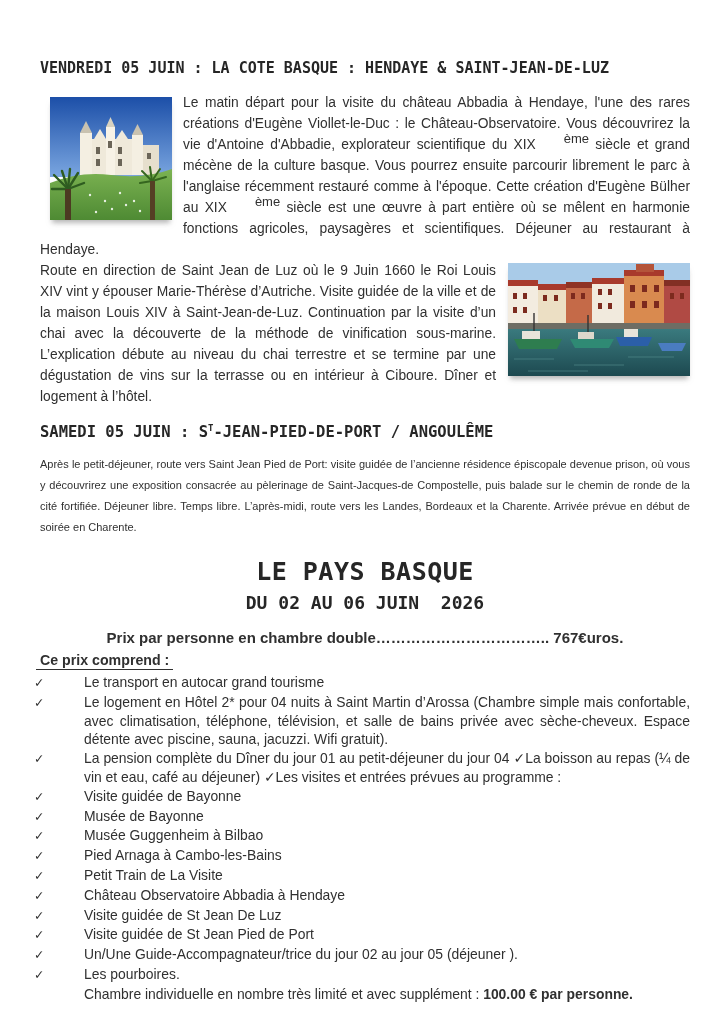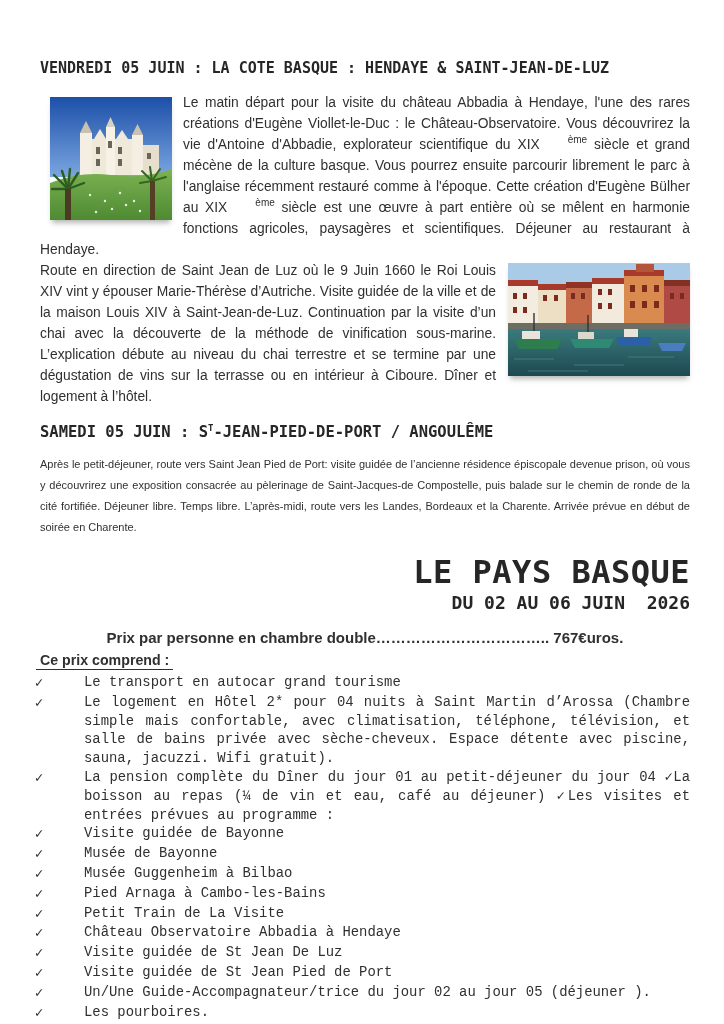--- a/index.html
+++ b/index.html
@@ -8,45 +8,45 @@
     font-family:"Liberation Sans",sans-serif;color:#303030;
   }
   .page{padding:58px 34px 0 40px;}
   .h-day{
     font-family:"DejaVu Sans Mono",monospace;font-weight:bold;color:#262626;
     font-size:15px;line-height:20px;letter-spacing:0;white-space:nowrap;
   }
   .h-day sup{font-size:9px;line-height:0;}
   .flow{margin-top:14px;font-size:13.8px;line-height:21px;text-align:justify;}
   .flow::after{content:"";display:block;clear:both;}
-  .flow sup{font-size:10px;line-height:0;vertical-align:super;margin-left:28px;}
+  .flow sup{font-size:13px;line-height:0;vertical-align:super;margin-left:28px;}
   .photo{display:block;box-shadow:0 5px 5px -2px rgba(125,125,125,.55);}
   .photo svg{display:block;}
   .photo-left{float:left;width:122px;height:123px;margin:5px 11px 2px 10px;}
   .photo-right{float:right;width:182px;height:113px;margin:3px 0 4px 12px;}
   .h-day2{margin-top:15px;clear:both;font-size:15.5px;}
   .para{margin-top:12px;font-size:11px;line-height:21px;text-align:justify;}
   .trip-title{
-    margin-top:20px;text-align:right;font-family:"DejaVu Sans Mono",monospace;
-    font-weight:bold;font-size:32px;line-height:28px;color:#262626;letter-spacing:0.5px;
+    margin-top:20px;text-align:center;font-family:"DejaVu Sans Mono",monospace;
+    font-weight:bold;font-size:25px;line-height:28px;color:#262626;letter-spacing:0.5px;
   }
   .trip-dates{
-    margin-top:6px;text-align:right;font-family:"DejaVu Sans Mono",monospace;
+    margin-top:6px;text-align:center;font-family:"DejaVu Sans Mono",monospace;
     font-weight:bold;font-size:18px;line-height:21px;color:#262626;white-space:pre;
   }
   .price-line{margin-top:15px;text-align:center;font-weight:bold;font-size:15px;line-height:19px;}
   .sec-label{margin-top:4px;margin-left:-4px;}
   .sec-label span{
     display:inline-block;font-weight:bold;font-size:14.2px;
     border-bottom:1.6px solid #303030;padding:0 4px 1px 4px;
   }
   .list{margin-top:3px;}
   .li{display:flex;margin-left:-6px;font-size:13.9px;line-height:18.8px;}
   .li .mk{flex:0 0 50px;font-size:12.5px;padding-top:1px;}
-  .li .tx{flex:1;text-align:justify;font-family:Liberation Mono, monospace;}
+  .li .tx{flex:1;text-align:justify;}
   .ex-label{margin-top:15px;}
   b{font-weight:bold;}
 </style>
 </head>
 <body>
 
 <div class="page">
 
   <div class="h-day">VENDREDI 05 JUIN : LA COTE BASQUE : HENDAYE &amp; SAINT-JEAN-DE-LUZ</div>
 

